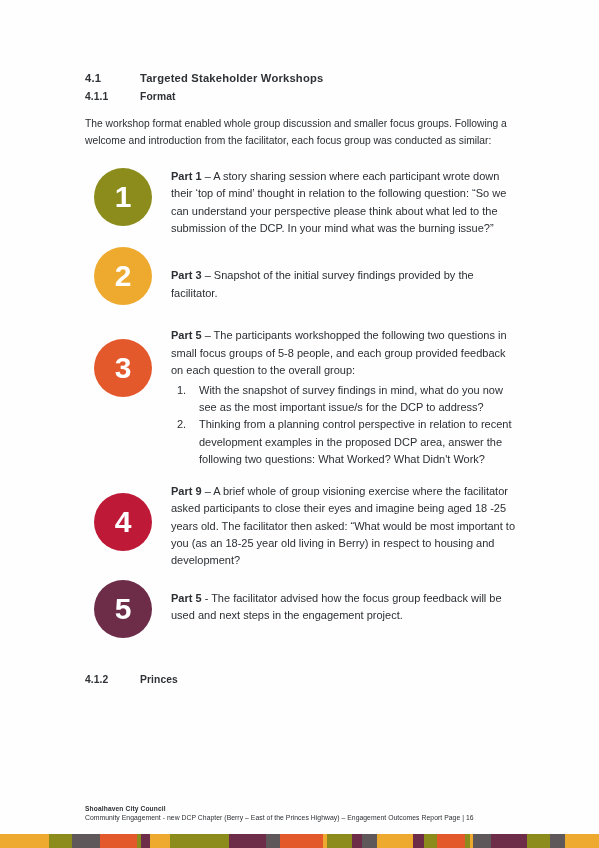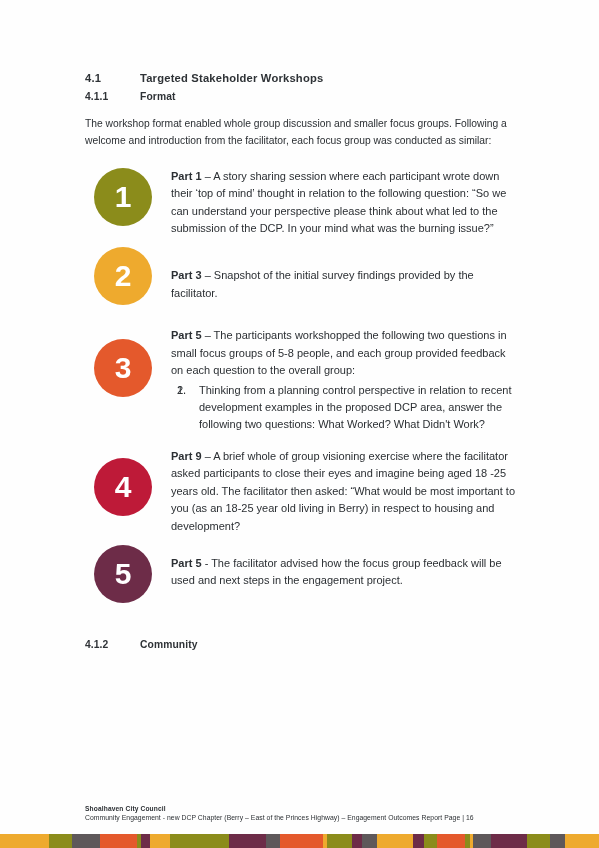--- a/index.html
+++ b/index.html
@@ -177,20 +177,21 @@
 
       <div class="step" style="margin-top:22px;">
         <div class="circle" style="top: 12px; background: rgb(228, 89, 44);">
           <span>3</span>
         </div>
         <div class="step-body">
           <b>Part 5</b><span> – The participants workshopped the following two questions in small focus groups of 5-8 people, and each group provided feedback on each question to the overall group:</span>
           <ol class="qlist">
             <li>
               <span class="marker">1.</span>
+              <span>With the snapshot of survey findings in mind, what do you now see as the most important issue/s for the DCP to address?</span>
             </li>
             <li>
               <span class="marker">2.</span>
               <span>Thinking from a planning control perspective in relation to recent development examples in the proposed DCP area, answer the following two questions: What Worked? What Didn't Work?</span>
             </li>
           </ol>
         </div>
       </div>
 
       <div class="step" style="margin-top:14px;">
@@ -208,21 +209,21 @@
         </div>
         <div class="step-body" style="padding-top:10px;">
           <b>Part 5</b><span> - The facilitator advised how the focus group feedback will be used and next steps in the engagement project.</span>
         </div>
       </div>
 
     </div>
 
     <div class="h3" style="margin-top:36px;">
       <span class="num">4.1.2</span>
-      <span>Community</span>
+      <span>Princes</span>
     </div>
 
 
   </div>
 
   <div class="footer">
     <div class="footer-org">Shoalhaven City Council</div>
     <div class="footer-line">Community Engagement - new DCP Chapter (Berry – East of the Princes Highway) – Engagement Outcomes Report  Page | 16</div>
   </div>
 

